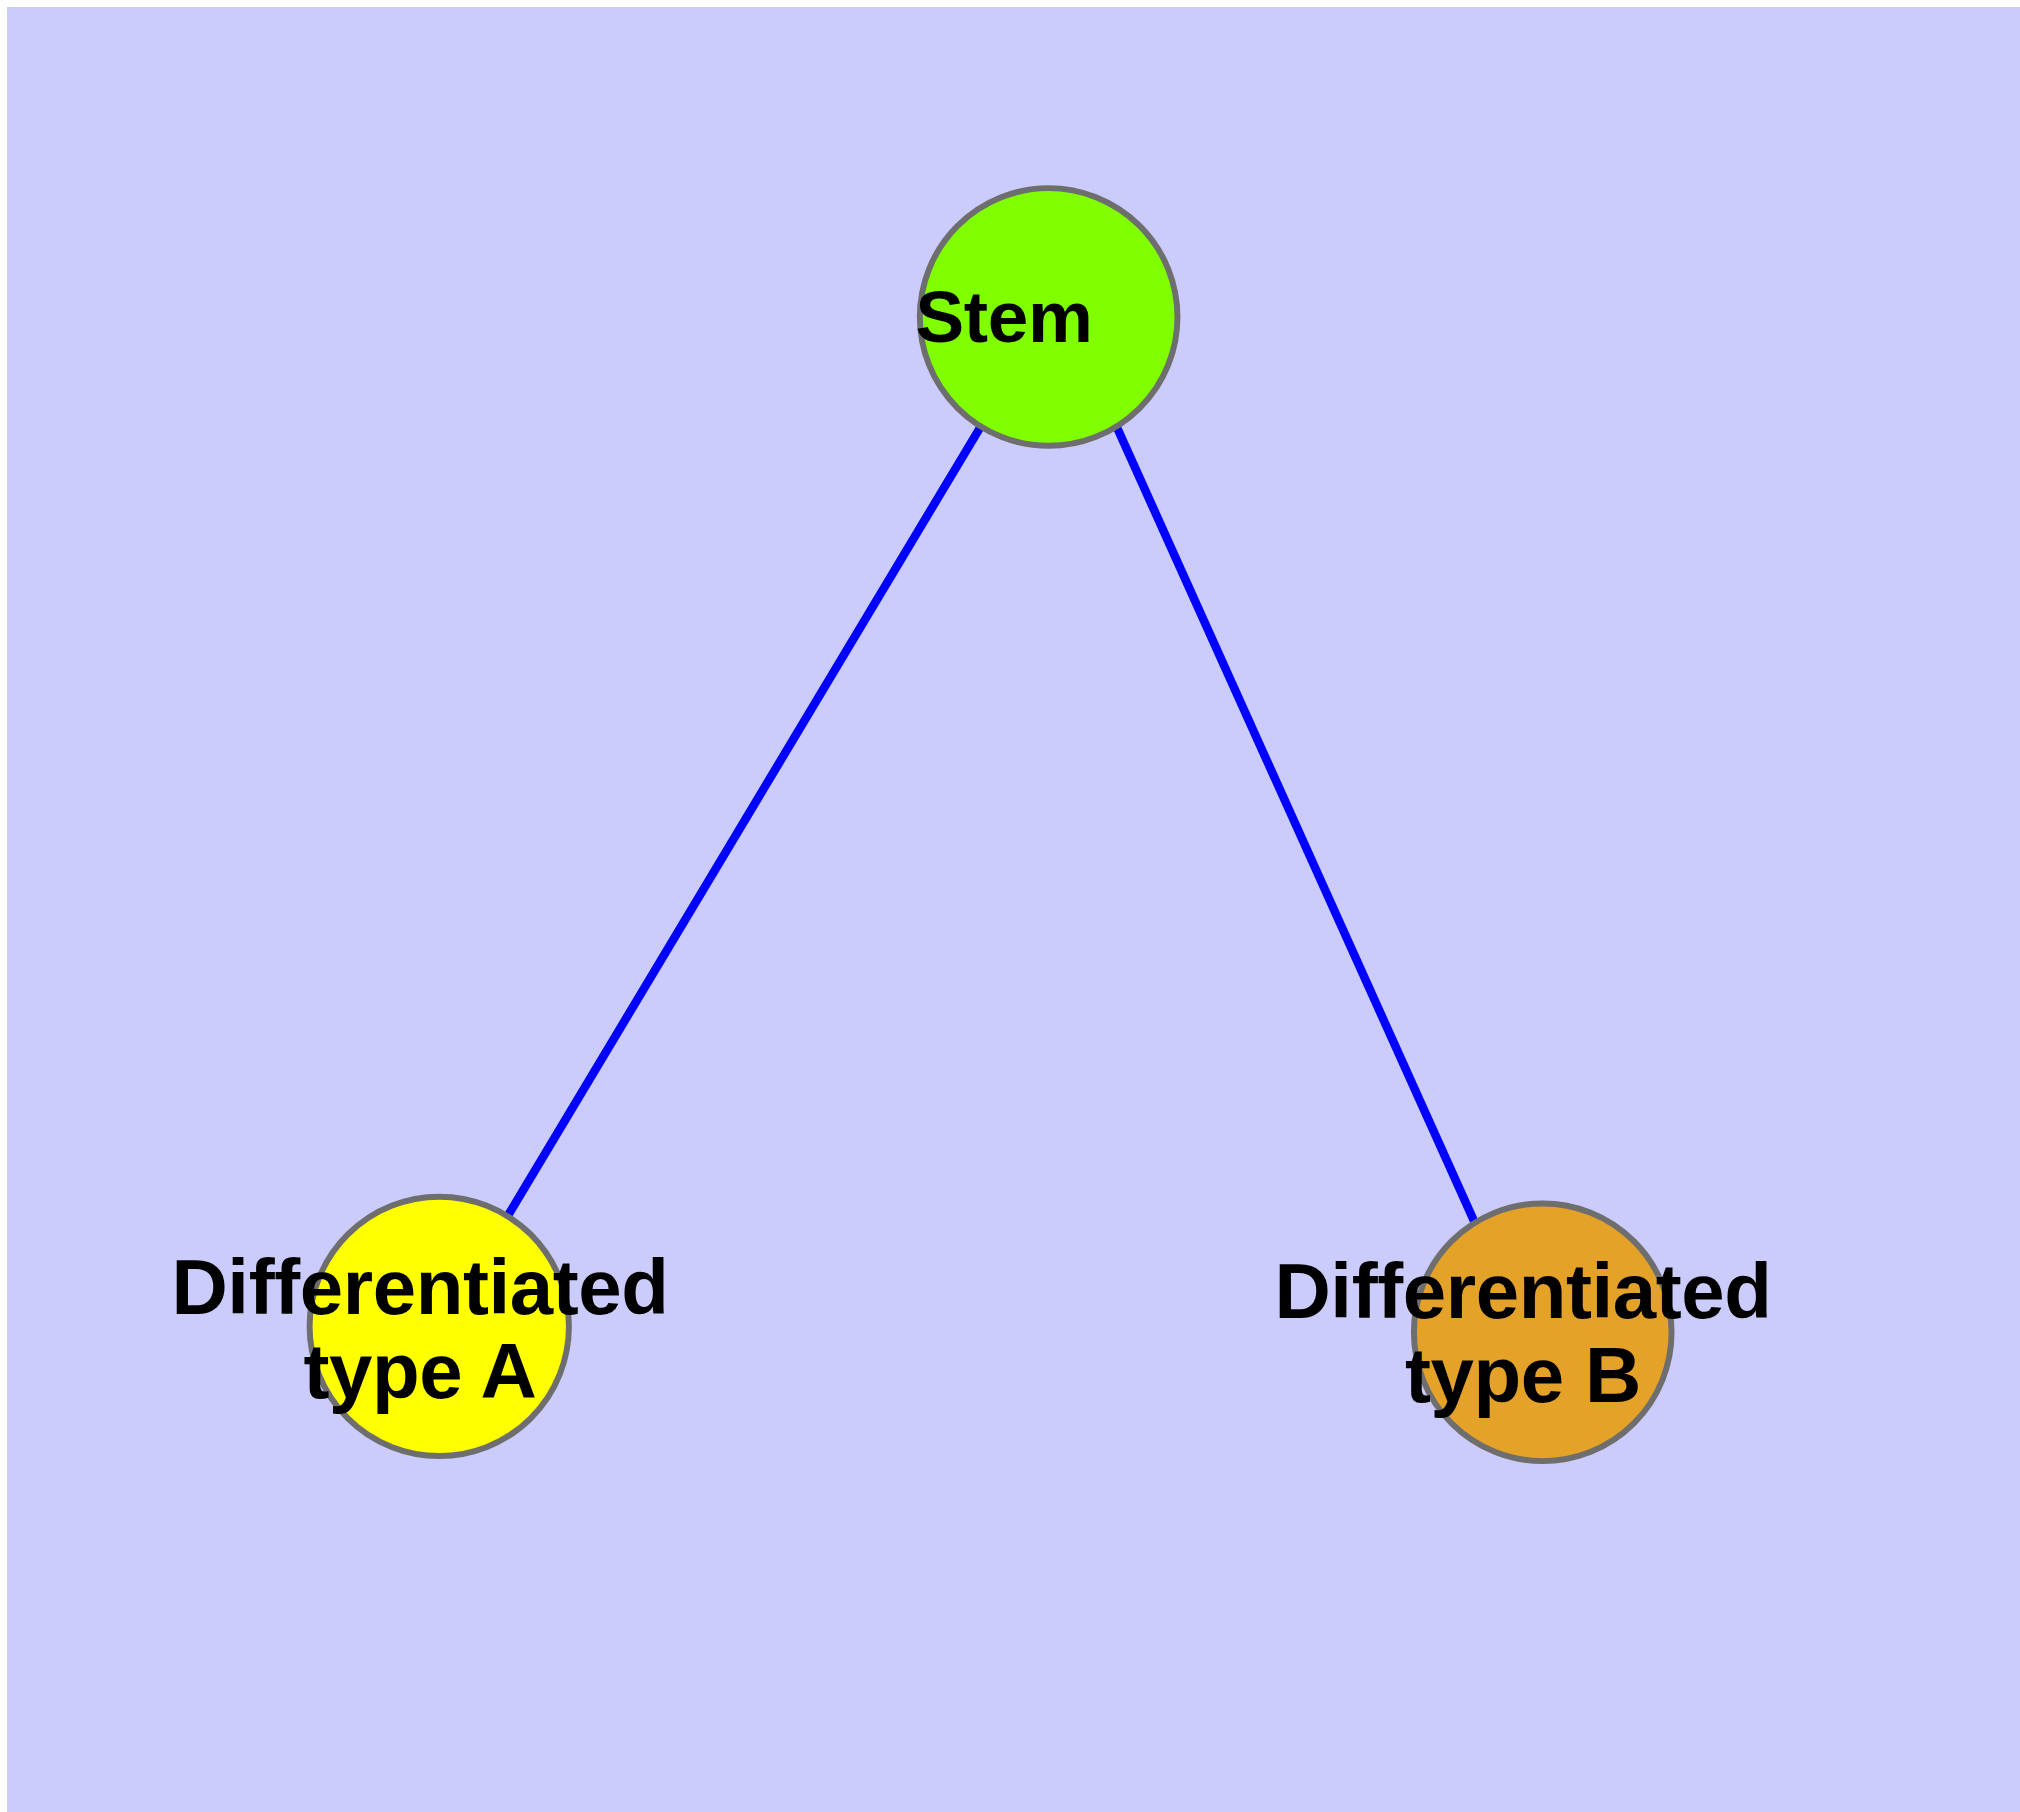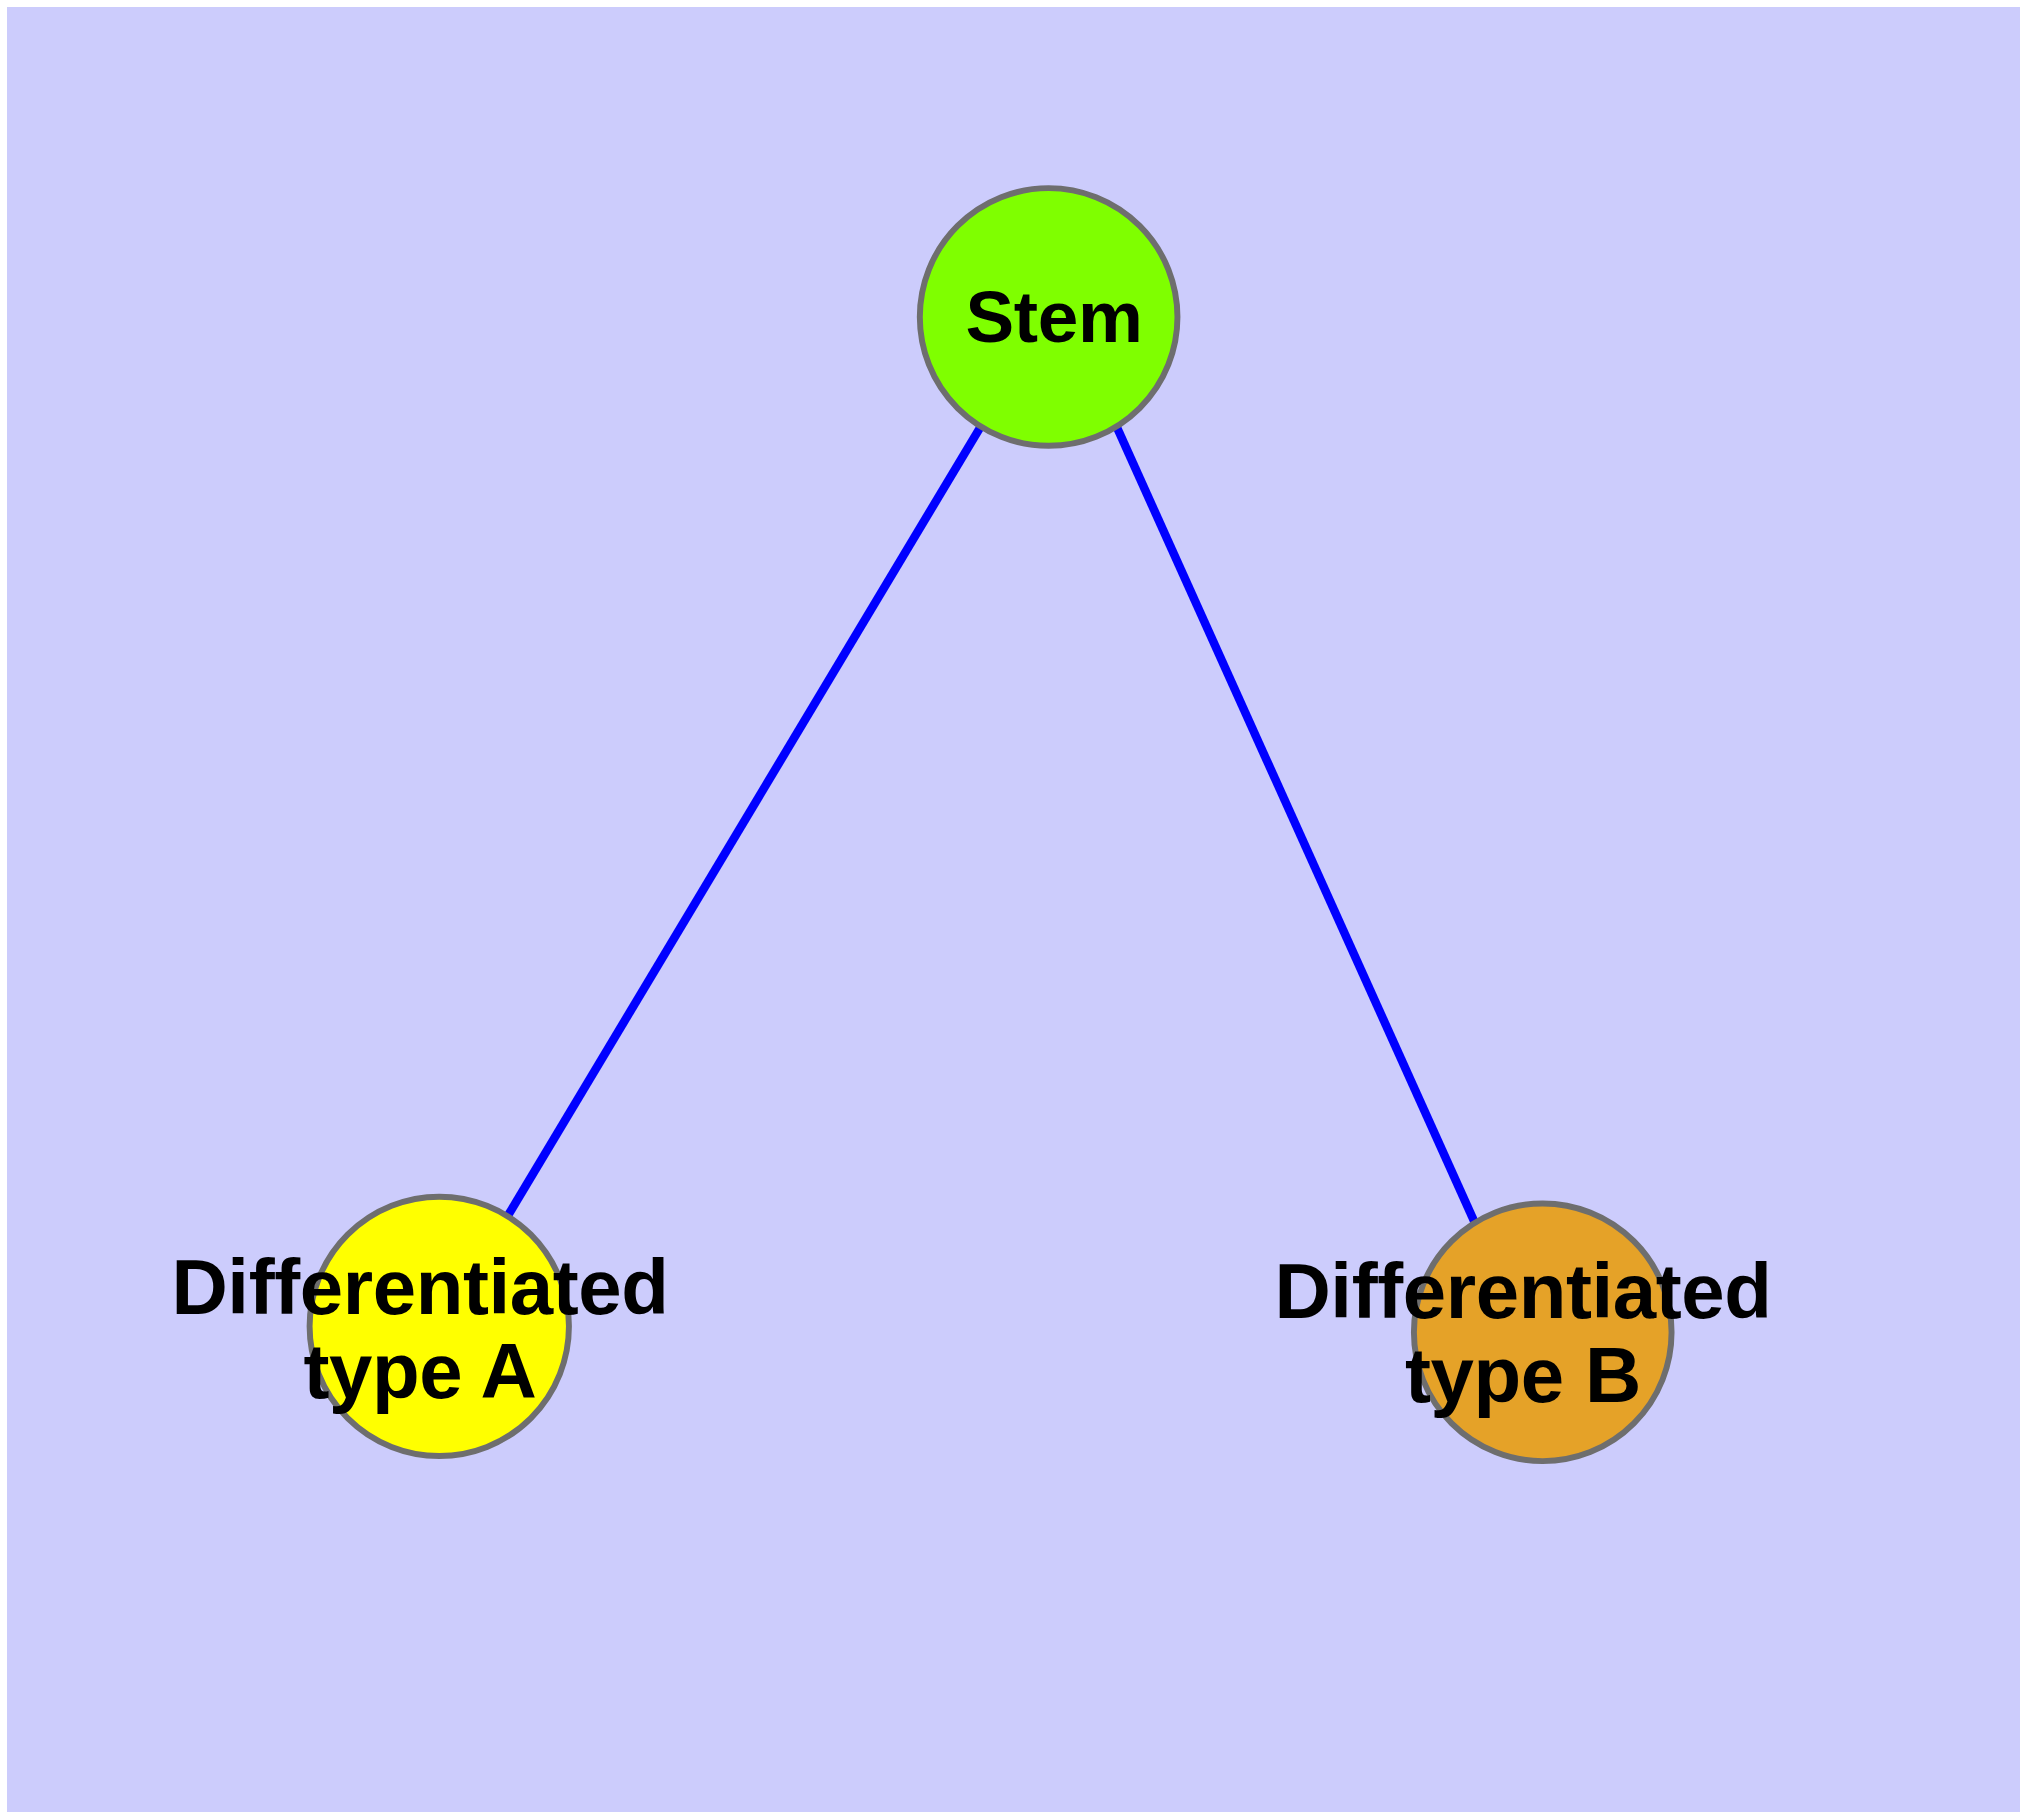--- a/index.html
+++ b/index.html
@@ -46,21 +46,21 @@
     font-weight: bold;
     font-family: "Liberation Sans", sans-serif;
     text-align: center;
     line-height: 1.08;
     white-space: pre-line;
     letter-spacing: -0.4px;
     transform: translate(-50%, -50%);
     pointer-events: none;
   }
   #label-stem {
-    left: 1054px;
+    left: 1004px;
     top: 317px;
     font-size: 73px;
   }
   #label-diff-a {
     left: 420px;
     top: 1329px;
     font-size: 78px;
   }
   #label-diff-b {
     left: 1523px;

